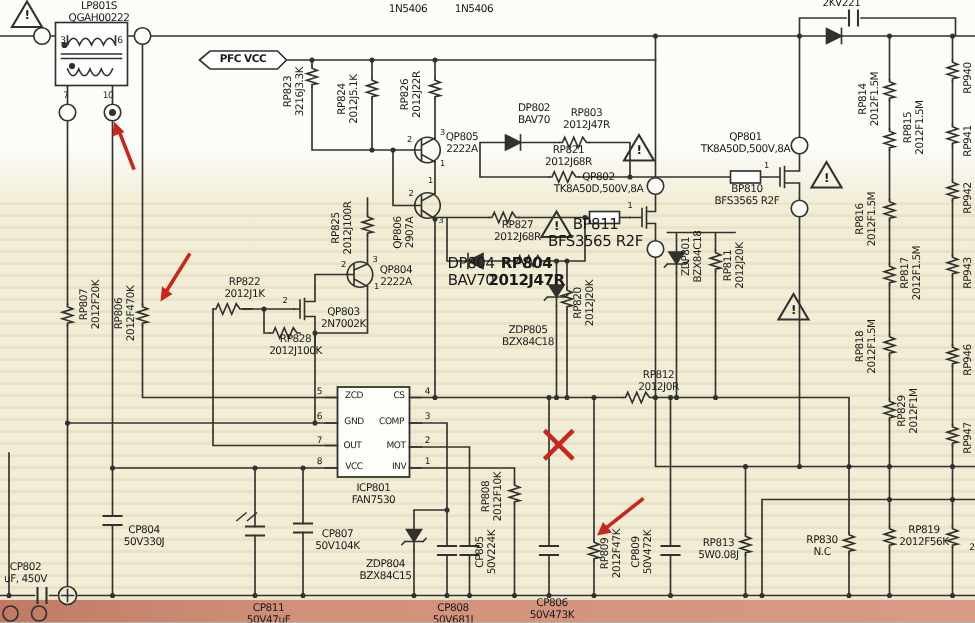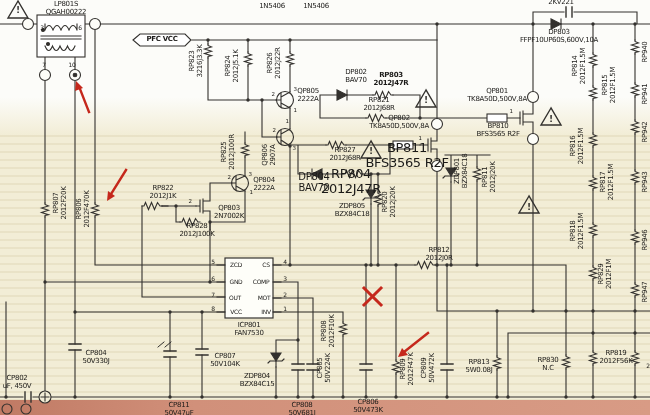--- a/index.html
+++ b/index.html
@@ -318,27 +318,26 @@
       <div class="lbl" style="left: 66px; top: 13px; font-size: 7px; color: rgb(27, 26, 24); transform: translate(-50%, -50%);"><div>QGAH00222</div></div>
       <div class="lbl" style="left: 272px; top: 7px; font-size: 7px; color: rgb(27, 26, 24); transform: translate(-50%, -50%);"><div>1N5406</div></div>
       <div class="lbl" style="left: 316px; top: 7px; font-size: 7px; color: rgb(27, 26, 24); transform: translate(-50%, -50%);"><div>1N5406</div></div>
       <div class="lbl" style="left: 561px; top: 3px; font-size: 7px; color: rgb(27, 26, 24); transform: translate(-50%, -50%);"><div>2KV221</div></div>
       <div class="lbl" style="left: 162px; top: 40px; font-size: 7px; font-weight: 700; color: rgb(27, 26, 24); transform: translate(-50%, -50%);"><div>PFC VCC</div></div>
       <div class="lbl" style="left: 197px; top: 61px; font-size: 7px; color: rgb(27, 26, 24); transform: translate(-50%, -50%) rotate(-90deg);"><div>RP823</div><div>3216J3.3K</div></div>
       <div class="lbl" style="left: 233px; top: 66px; font-size: 7px; color: rgb(27, 26, 24); transform: translate(-50%, -50%) rotate(-90deg);"><div>RP824</div><div>2012J5.1K</div></div>
       <div class="lbl" style="left: 275px; top: 63px; font-size: 7px; color: rgb(27, 26, 24); transform: translate(-50%, -50%) rotate(-90deg);"><div>RP826</div><div>2012J22R</div></div>
       <div class="lbl" style="left: 308px; top: 96px; font-size: 7px; color: rgb(27, 26, 24); transform: translate(-50%, -50%);"><div>QP805</div><div>2222A</div></div>
       <div class="lbl" style="left: 356px; top: 77px; font-size: 7px; color: rgb(27, 26, 24); transform: translate(-50%, -50%);"><div>DP802</div><div>BAV70</div></div>
-      <div class="lbl" style="left: 391px; top: 80px; font-size: 7px; color: rgb(27, 26, 24); transform: translate(-50%, -50%); font-weight: bold;"><div>RP803</div><div>2012J47R</div></div>
+      <div class="lbl" style="left: 391px; top: 80px; font-size: 7px; color: rgb(27, 26, 24); transform: translate(-50%, -50%);"><div>RP803</div><div>2012J47R</div></div>
       <div class="lbl" style="left: 379px; top: 105px; font-size: 7px; color: rgb(27, 26, 24); transform: translate(-50%, -50%);"><div>RP821</div><div>2012J68R</div></div>
       <div class="lbl" style="left: 399px; top: 123px; font-size: 7px; color: rgb(27, 26, 24); transform: translate(-50%, -50%);"><div>QP802</div><div>TK8A50D,500V,8A</div></div>
       <div class="lbl" style="left: 497px; top: 96px; font-size: 7px; color: rgb(27, 26, 24); transform: translate(-50%, -50%);"><div>QP801</div><div>TK8A50D,500V,8A</div></div>
       <div class="lbl" style="left: 498px; top: 131px; font-size: 7px; color: rgb(27, 26, 24); transform: translate(-50%, -50%);"><div>BP810</div><div>BFS3565 R2F</div></div>
-      <div class="lbl" style="left: 407px; top: 156px; font-size: 13px; color: rgb(27, 26, 24); transform: translate(-50%, -50%);"><div>BP811</div><div>BFS3565 R2F</div></div>
-      <div class="lbl" style="left: 559px; top: 37px; font-size: 7px; color: rgb(27, 26, 24); transform: translate(-50%, -50%);"><div>DP803</div><div>FFPF10UP60S,600V,10A</div></div>
+      <div class="lbl" style="left: 397px; top: 156px; font-size: 10px; color: rgb(27, 26, 24); transform: translate(-50%, -50%);"><div>BP811</div><div>BFS3565 R2F</div></div>
       <div class="lbl" style="left: 580px; top: 66px; font-size: 7px; color: rgb(27, 26, 24); transform: translate(-50%, -50%) rotate(-90deg);"><div>RP814</div><div>2012F1.5M</div></div>
       <div class="lbl" style="left: 610px; top: 85px; font-size: 7px; color: rgb(27, 26, 24); transform: translate(-50%, -50%) rotate(-90deg);"><div>RP815</div><div>2012F1.5M</div></div>
       <div class="lbl" style="left: 578px; top: 146px; font-size: 7px; color: rgb(27, 26, 24); transform: translate(-50%, -50%) rotate(-90deg);"><div>RP816</div><div>2012F1.5M</div></div>
       <div class="lbl" style="left: 608px; top: 182px; font-size: 7px; color: rgb(27, 26, 24); transform: translate(-50%, -50%) rotate(-90deg);"><div>RP817</div><div>2012F1.5M</div></div>
       <div class="lbl" style="left: 578px; top: 231px; font-size: 7px; color: rgb(27, 26, 24); transform: translate(-50%, -50%) rotate(-90deg);"><div>RP818</div><div>2012F1.5M</div></div>
       <div class="lbl" style="left: 606px; top: 274px; font-size: 7px; color: rgb(27, 26, 24); transform: translate(-50%, -50%) rotate(-90deg);"><div>RP829</div><div>2012F1M</div></div>
       <div class="lbl" style="left: 646px; top: 52px; font-size: 7px; color: rgb(27, 26, 24); transform: translate(-50%, -50%) rotate(-90deg);"><div>RP940</div></div>
       <div class="lbl" style="left: 646px; top: 94px; font-size: 7px; color: rgb(27, 26, 24); transform: translate(-50%, -50%) rotate(-90deg);"><div>RP941</div></div>
       <div class="lbl" style="left: 646px; top: 132px; font-size: 7px; color: rgb(27, 26, 24); transform: translate(-50%, -50%) rotate(-90deg);"><div>RP942</div></div>
       <div class="lbl" style="left: 646px; top: 182px; font-size: 7px; color: rgb(27, 26, 24); transform: translate(-50%, -50%) rotate(-90deg);"><div>RP943</div></div>
@@ -347,22 +346,22 @@
       <div class="lbl" style="left: 61px; top: 203px; font-size: 7px; color: rgb(27, 26, 24); transform: translate(-50%, -50%) rotate(-90deg);"><div>RP807</div><div>2012F20K</div></div>
       <div class="lbl" style="left: 84px; top: 209px; font-size: 7px; color: rgb(27, 26, 24); transform: translate(-50%, -50%) rotate(-90deg);"><div>RP806</div><div>2012F470K</div></div>
       <div class="lbl" style="left: 163px; top: 193px; font-size: 7px; color: rgb(27, 26, 24); transform: translate(-50%, -50%);"><div>RP822</div><div>2012J1K</div></div>
       <div class="lbl" style="left: 229px; top: 213px; font-size: 7px; color: rgb(27, 26, 24); transform: translate(-50%, -50%);"><div>QP803</div><div>2N7002K</div></div>
       <div class="lbl" style="left: 197px; top: 231px; font-size: 7px; color: rgb(27, 26, 24); transform: translate(-50%, -50%);"><div>RP828</div><div>2012J100K</div></div>
       <div class="lbl" style="left: 229px; top: 152px; font-size: 7px; color: rgb(27, 26, 24); transform: translate(-50%, -50%) rotate(-90deg);"><div>RP825</div><div>2012J100R</div></div>
       <div class="lbl" style="left: 270px; top: 155px; font-size: 7px; color: rgb(27, 26, 24); transform: translate(-50%, -50%) rotate(-90deg);"><div>QP806</div><div>2907A</div></div>
       <div class="lbl" style="left: 264px; top: 185px; font-size: 7px; color: rgb(27, 26, 24); transform: translate(-50%, -50%);"><div>QP804</div><div>2222A</div></div>
       <div class="lbl" style="left: 345px; top: 155px; font-size: 7px; color: rgb(27, 26, 24); transform: translate(-50%, -50%);"><div>RP827</div><div>2012J68R</div></div>
       <div class="lbl" style="left: 314px; top: 182px; font-size: 10px; color: rgb(27, 26, 24); transform: translate(-50%, -50%);"><div>DP804</div><div>BAV70</div></div>
-      <div class="lbl" style="left: 351px; top: 182px; font-size: 13px; color: rgb(27, 26, 24); transform: translate(-50%, -50%);"><div>RP804</div><div>2012J47R</div></div>
-      <div class="lbl" style="left: 352px; top: 211px; font-size: 7px; color: rgb(27, 26, 24); transform: translate(-50%, -50%);"><div>ZDP805</div><div>BZX84C18</div></div>
+      <div class="lbl" style="left: 351px; top: 182px; font-size: 10px; color: rgb(27, 26, 24); transform: translate(-50%, -50%); font-weight: bold;"><div>RP804</div><div>2012J47R</div></div>
+      <div class="lbl" style="left: 352px; top: 225px; font-size: 7px; color: rgb(27, 26, 24); transform: translate(-50%, -50%);"><div>ZDP805</div><div>BZX84C18</div></div>
       <div class="lbl" style="left: 390px; top: 202px; font-size: 7px; color: rgb(27, 26, 24); transform: translate(-50%, -50%) rotate(-90deg);"><div>RP820</div><div>2012J20K</div></div>
       <div class="lbl" style="left: 462px; top: 171px; font-size: 7px; color: rgb(27, 26, 24); transform: translate(-50%, -50%) rotate(-90deg);"><div>ZDP801</div><div>BZX84C18</div></div>
       <div class="lbl" style="left: 490px; top: 177px; font-size: 7px; color: rgb(27, 26, 24); transform: translate(-50%, -50%) rotate(-90deg);"><div>RP811</div><div>2012J20K</div></div>
       <div class="lbl" style="left: 439px; top: 255px; font-size: 7px; color: rgb(27, 26, 24); transform: translate(-50%, -50%);"><div>RP812</div><div>2012J0R</div></div>
       <div class="lbl" style="left: 249px; top: 330px; font-size: 7px; color: rgb(27, 26, 24); transform: translate(-50%, -50%);"><div>ICP801</div><div>FAN7530</div></div>
       <div class="lbl" style="left: 225px; top: 361px; font-size: 7px; color: rgb(27, 26, 24); transform: translate(-50%, -50%);"><div>CP807</div><div>50V104K</div></div>
       <div class="lbl" style="left: 257px; top: 381px; font-size: 7px; color: rgb(27, 26, 24); transform: translate(-50%, -50%);"><div>ZDP804</div><div>BZX84C15</div></div>
       <div class="lbl" style="left: 179px; top: 410px; font-size: 7px; color: rgb(27, 26, 24); transform: translate(-50%, -50%);"><div>CP811</div><div>50V47uF</div></div>
       <div class="lbl" style="left: 302px; top: 410px; font-size: 7px; color: rgb(27, 26, 24); transform: translate(-50%, -50%);"><div>CP808</div><div>50V681J</div></div>
       <div class="lbl" style="left: 368px; top: 407px; font-size: 7px; color: rgb(27, 26, 24); transform: translate(-50%, -50%);"><div>CP806</div><div>50V473K</div></div>

